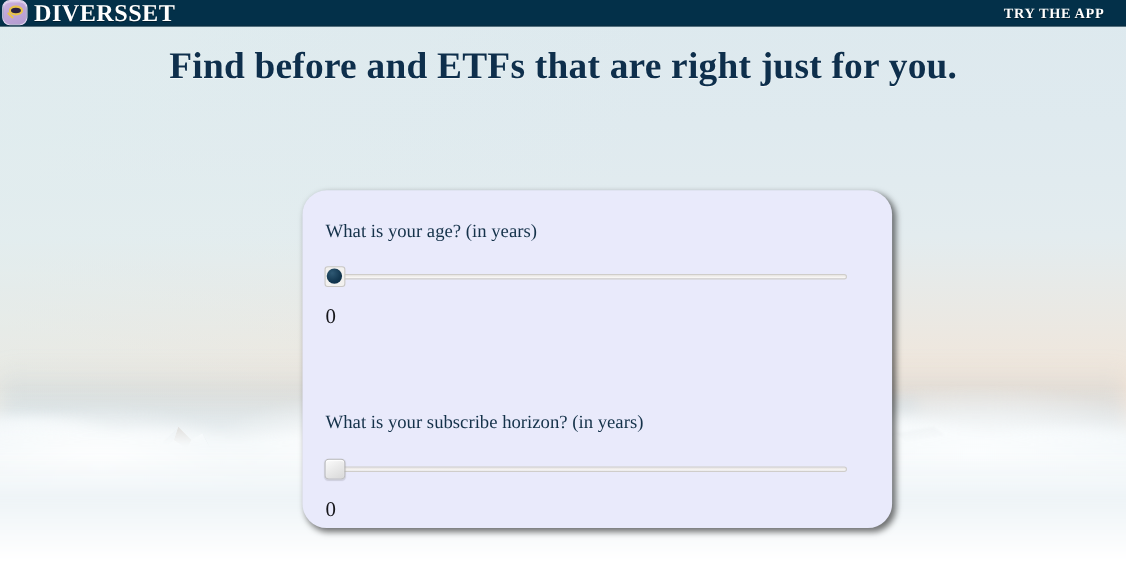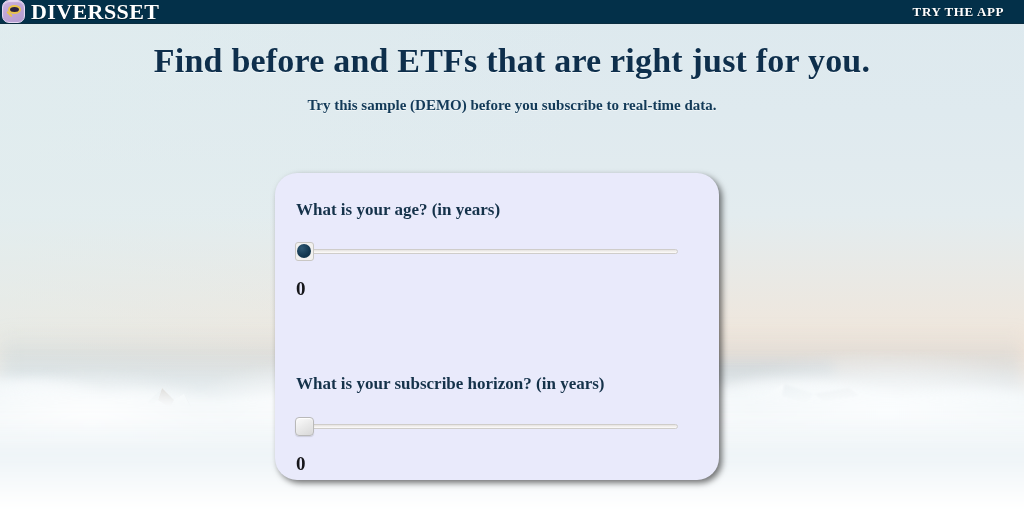--- a/index.html
+++ b/index.html
@@ -191,29 +191,28 @@
     font-weight: bold;
     color: #123a58;
     text-shadow: 0 1px 0 rgba(255,255,255,0.5);
   }
 
   
   .card {
     position: absolute;
     left: 275px;
     top: 149px;           
-    width: 444px;
+    width: 536px;
     height: 307px;
     background: #e9eafb;
     border-radius: 22px;
     box-shadow: 3px 3px 6px rgba(0,0,0,0.55);
     text-align: left;
     padding: 18px 20px 0 20px;
     z-index: 6;
-    font-weight: bold;
   }
   .q-label {
     font-size: 17px;
     color: #15324a;
     line-height: 1.2;
     padding-left: 1px;
   }
   .field { position: relative; }
   .field.first { margin-top: 9px; }
   .field.second { margin-top: 74px; }
@@ -309,21 +308,20 @@
     </span>
     <span class="brand-name">DIVERSSET</span>
   </div>
   <div class="try-app">TRY THE APP</div>
 </div>
 
 <div class="content">
 
   <div class="headline">Find before and ETFs that are right just for you.</div>
 
-  <div class="sub1">Try this sample (DEMO) before you subscribe to real-time data.</div>
 
 
   <div class="card">
 
     <div class="field first">
       <div class="q-label">What is your age? (in years)</div>
       <div class="slider-row">
         <div class="track"></div>
         <div class="thumb-box focused"></div>
       </div>

